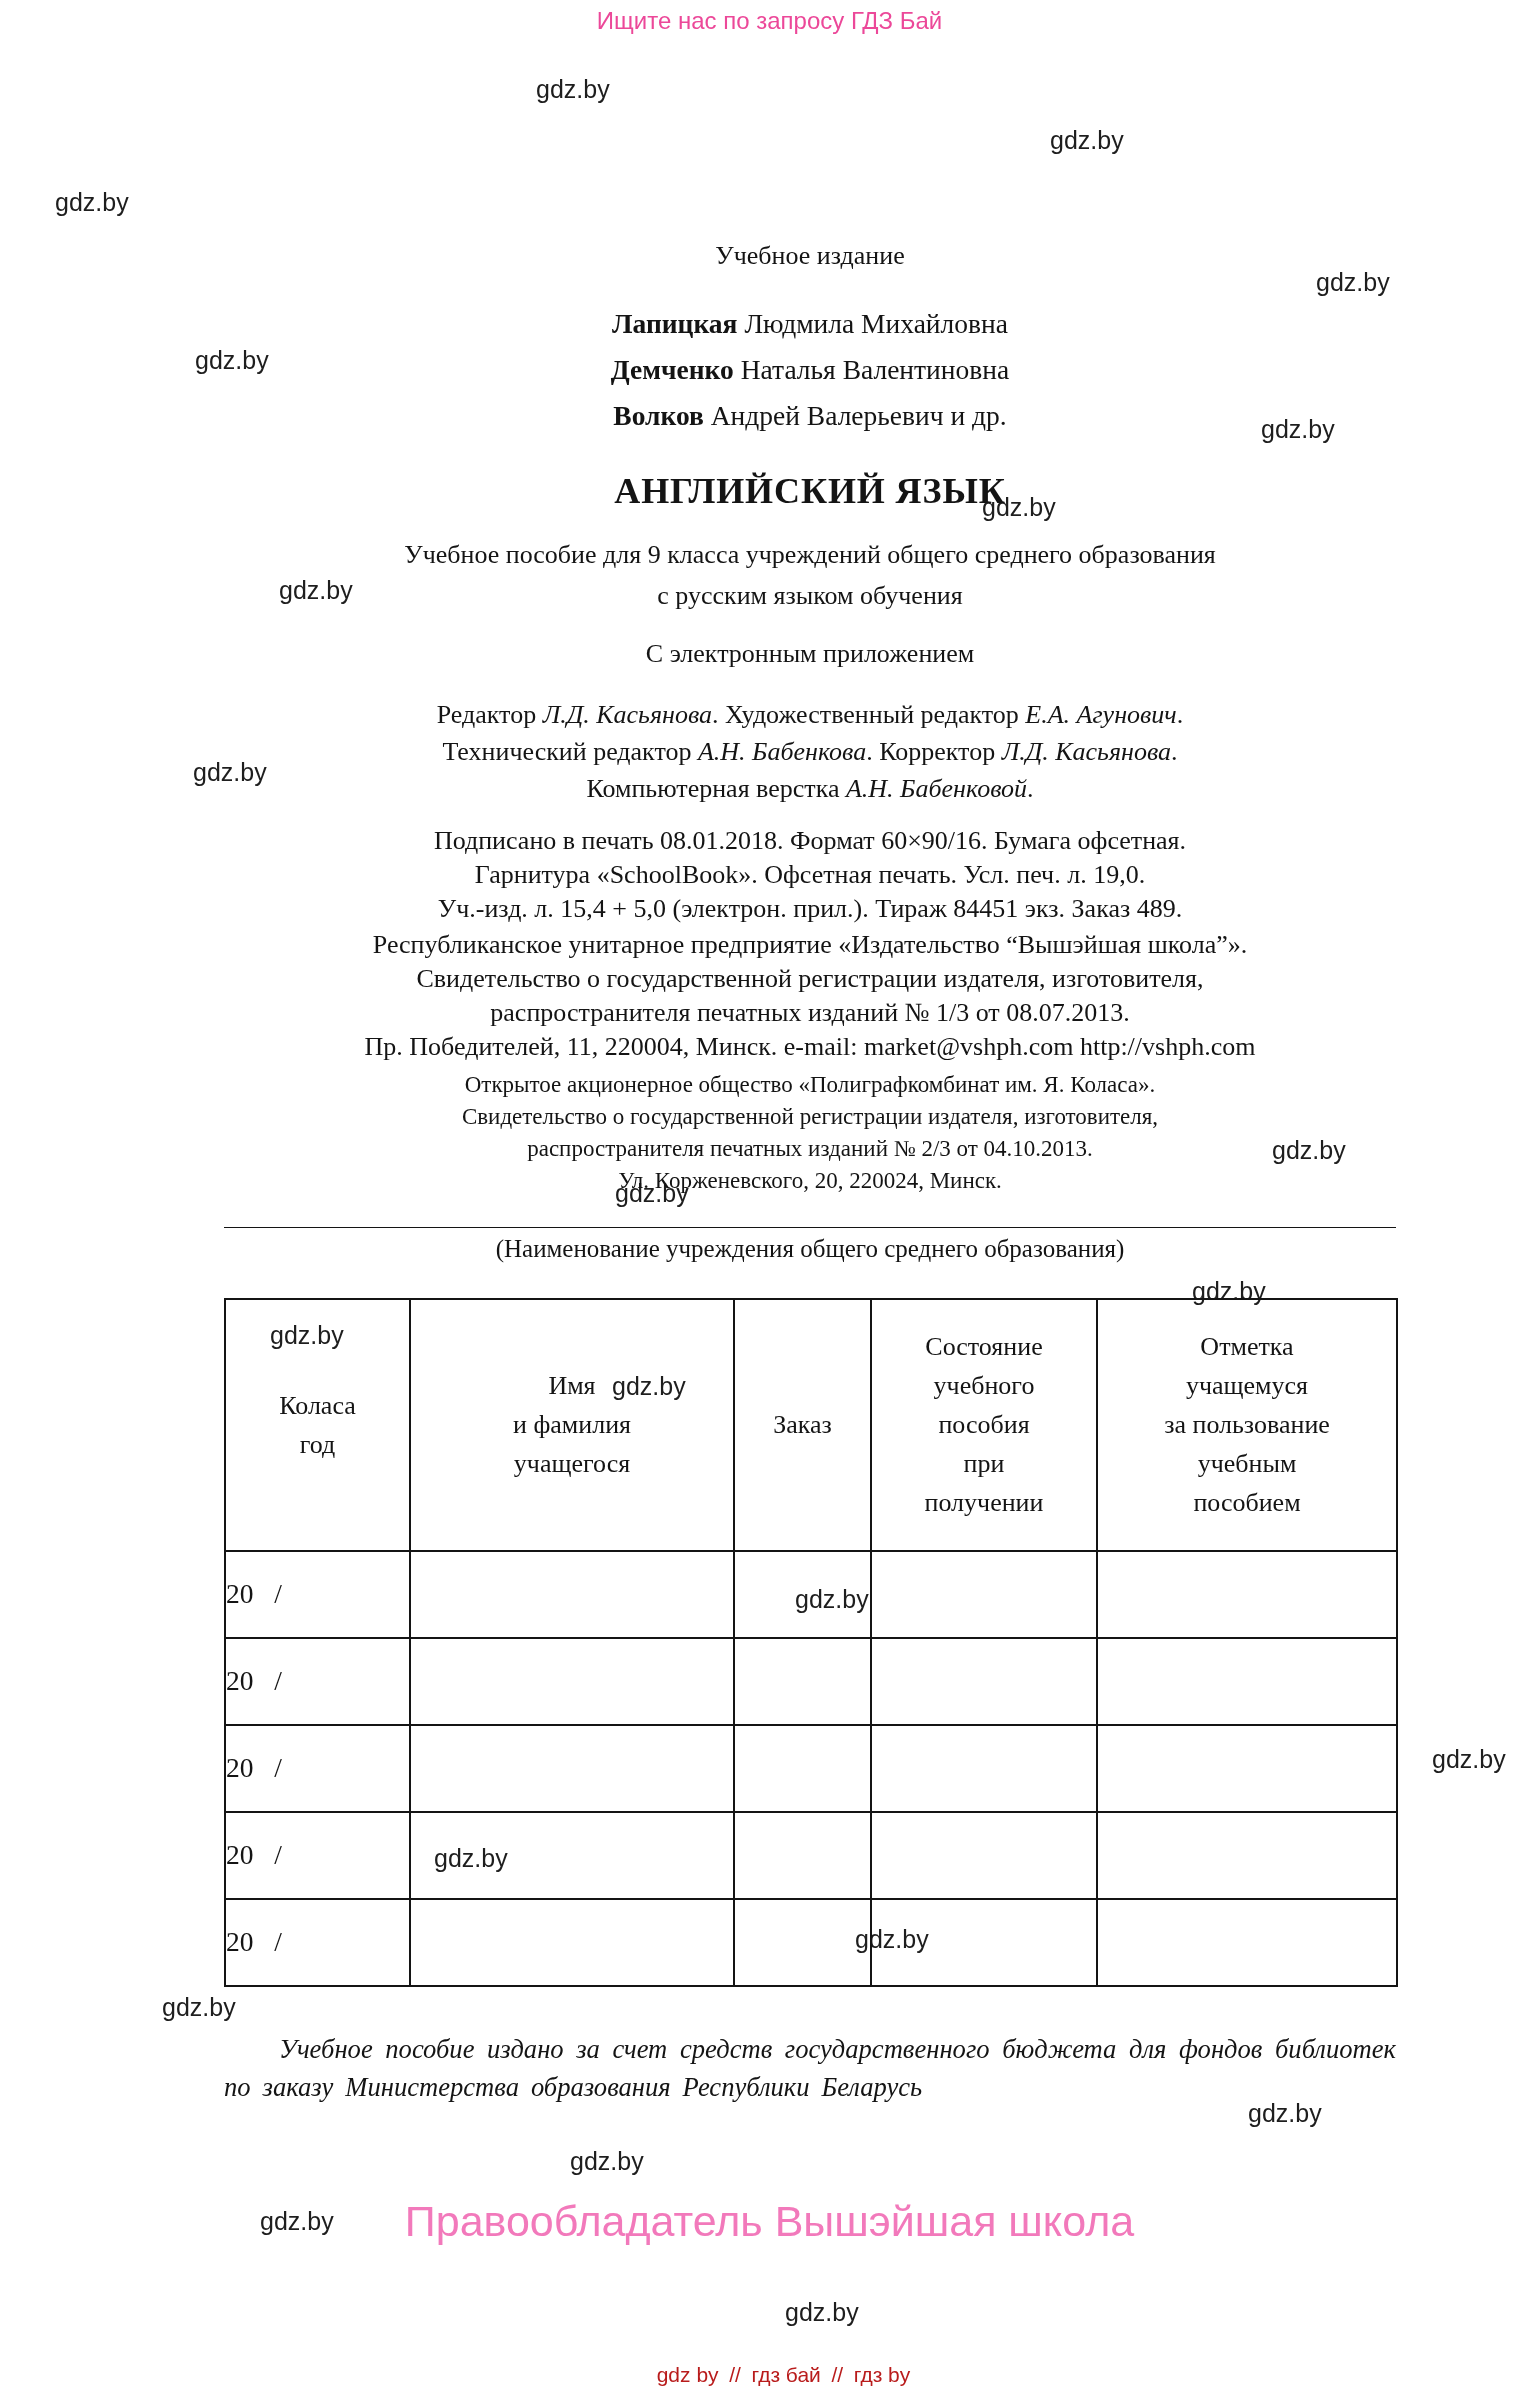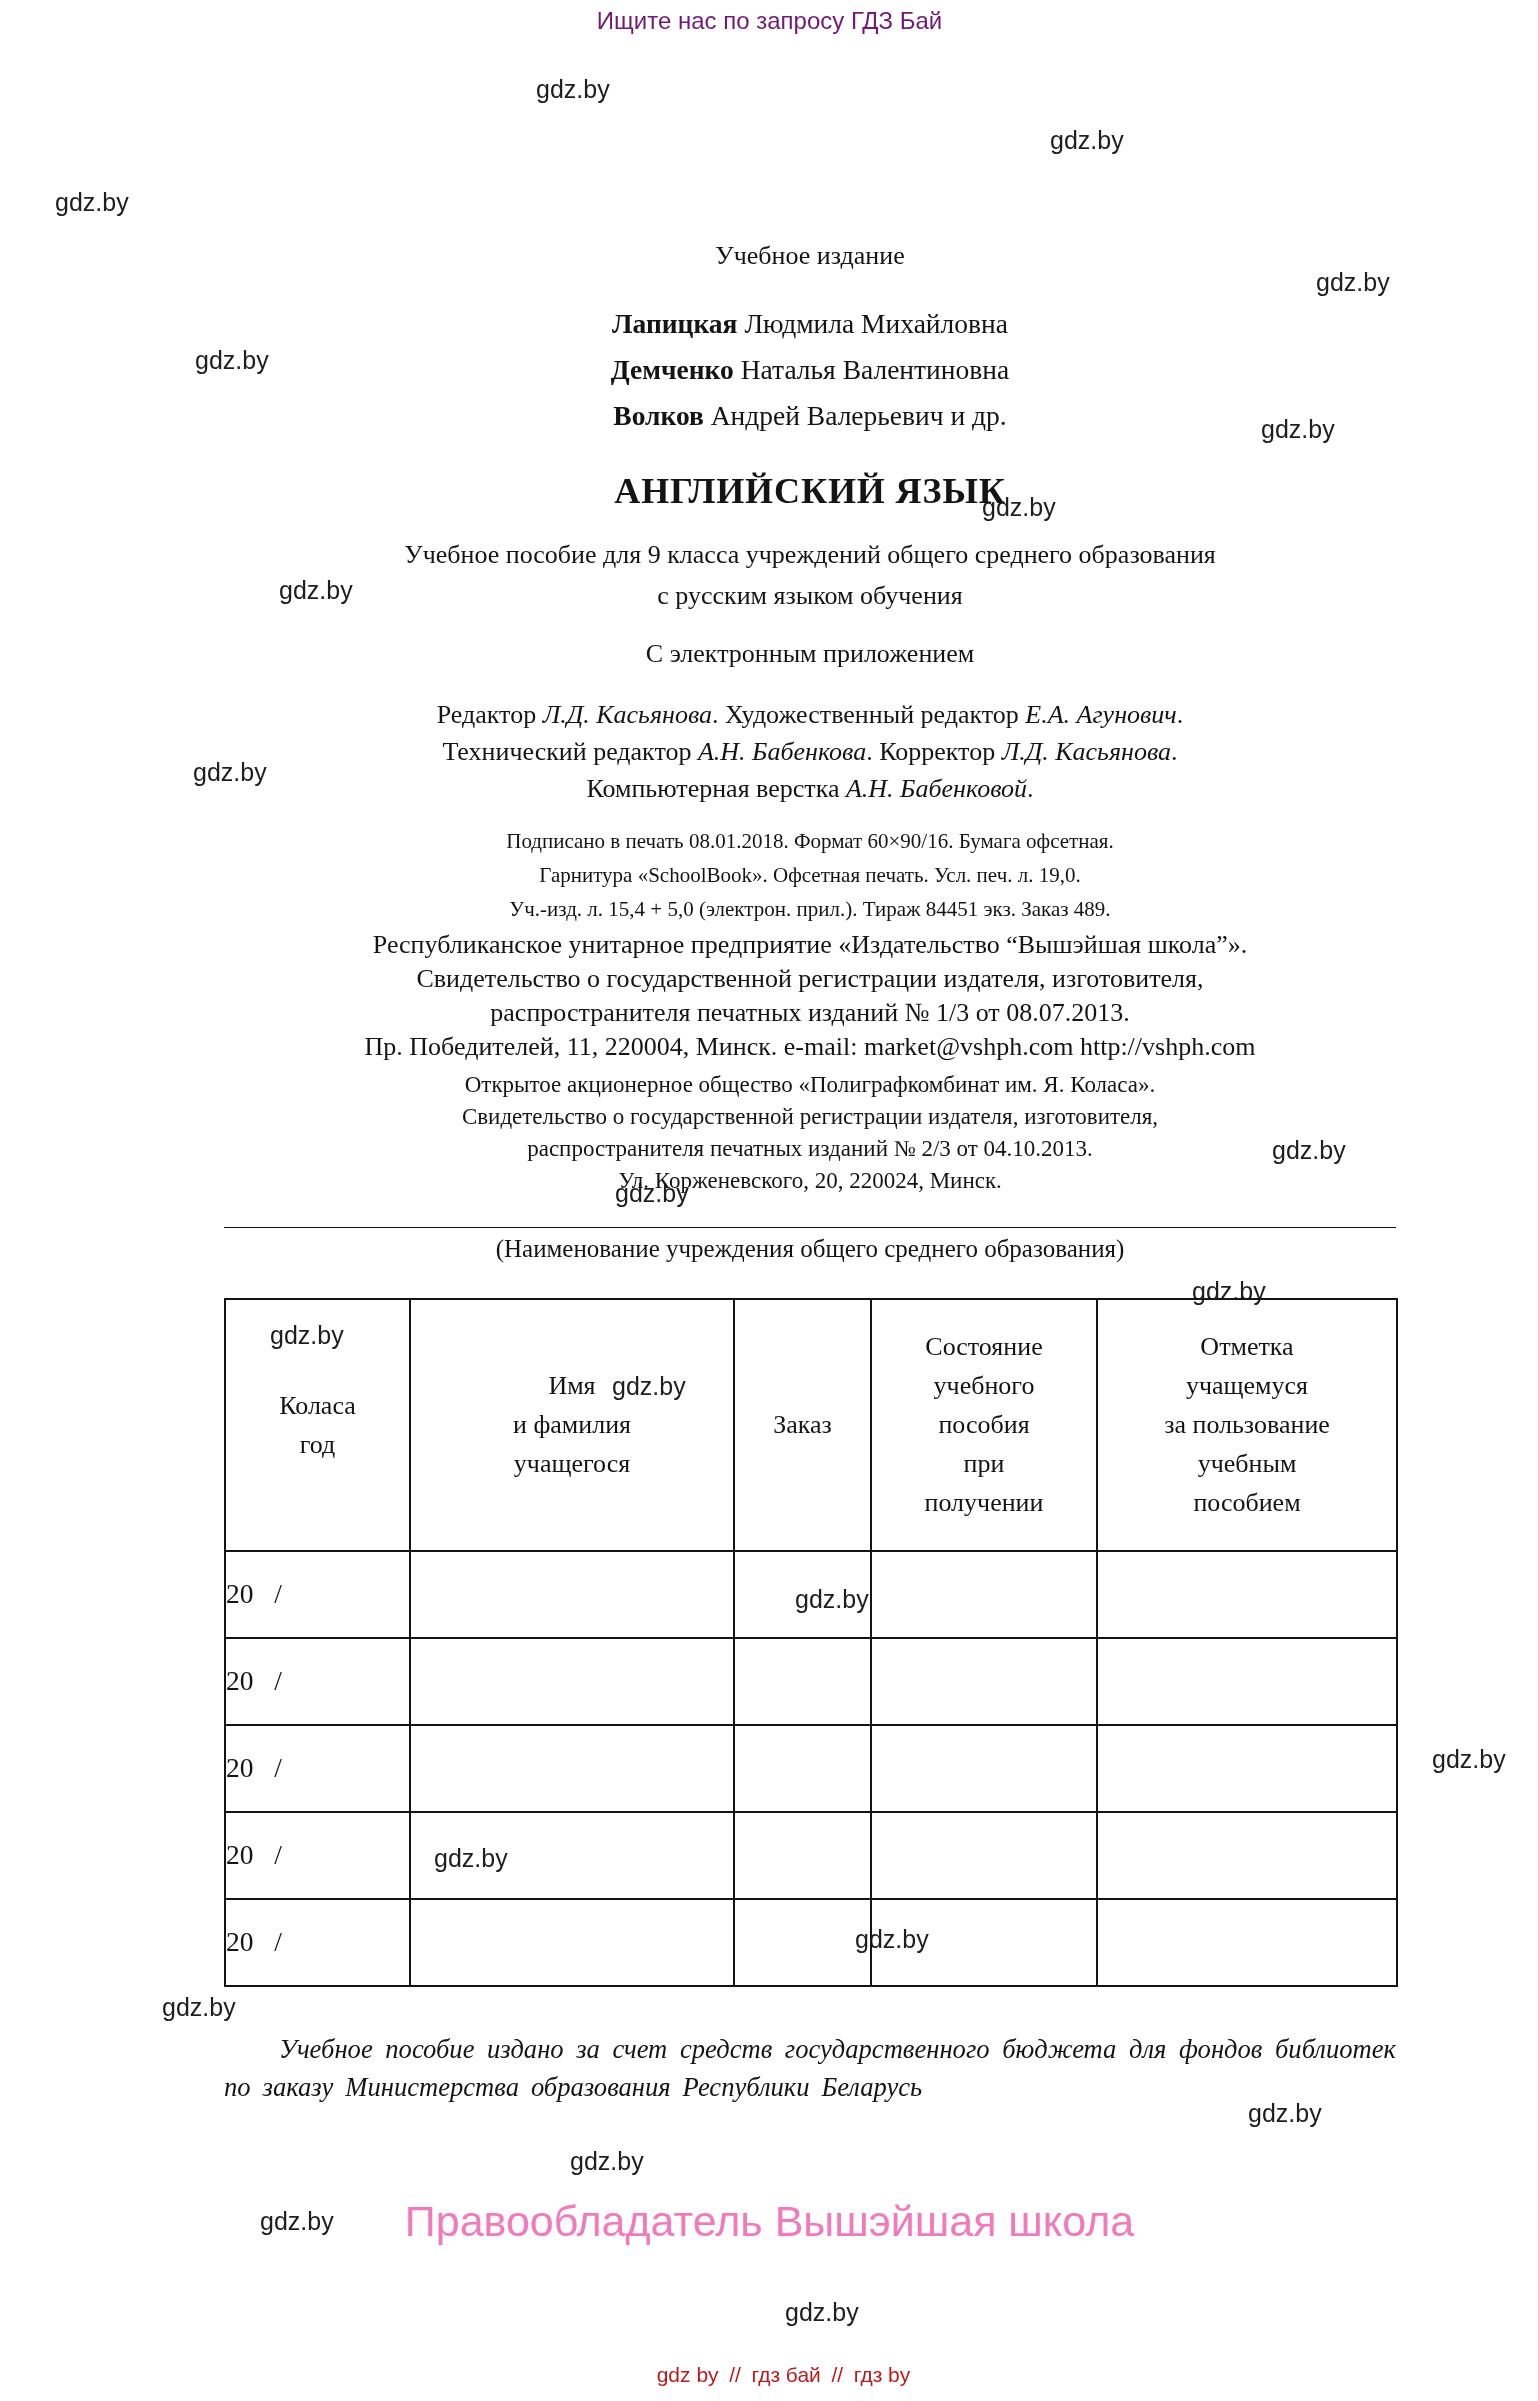--- a/index.html
+++ b/index.html
@@ -1,31 +1,31 @@
 <!DOCTYPE html>
 <html style="font-size:14px"><head>
 <meta charset="utf-8">
 <style>
   html,body{margin:0;padding:0;background:#ffffff;}
   #page{position:relative;width:1539px;height:2401px;background:#ffffff;color:#141414;
         font-family:"Liberation Serif",serif;overflow:hidden;}
   .promo-top{position:absolute;top:7px;left:0;width:100%;text-align:center;
-             font-family:"Liberation Sans",sans-serif;font-size:24px;color:#701a75;}
+             font-family:"Liberation Sans",sans-serif;font-size:24px;color:#ec4899;}
   .wm{position:absolute;font-family:"Liberation Sans",sans-serif;font-size:25px;
       color:#1e1e1e;white-space:nowrap;}
   .content{position:absolute;left:224px;top:0;width:1172px;text-align:center;}
   .edition{margin-top:241px;font-size:26px;line-height:30px;}
   .authors{margin-top:30px;font-size:27.5px;line-height:46px;}
   .surname{font-weight:700;}
   .main-title{margin-top:30px;font-size:36px;line-height:44px;font-weight:700;letter-spacing:0.9px;}
   .subtitle{margin-top:21px;font-size:26px;line-height:41px;}
   .supplement{margin-top:23px;font-size:26px;line-height:30px;text-align:center;}
   .editors{margin-top:26.6px;font-size:26px;line-height:37px;}
   .iname{font-style:italic;}
-  .print-info{margin-top:17.7px;font-size:21px;line-height:34px;}
+  .print-info{margin-top:17.7px;font-size:26px;line-height:34px;}
   .publisher{margin-top:1.8px;font-size:26px;line-height:34px;}
   .printer{margin-top:5.3px;font-size:23px;line-height:32px;}
   .divider{margin:30px auto 0;width:100%;height:0;border-bottom:1.8px solid #141414;}
   .caption{margin-top:5.3px;font-size:25px;line-height:30px;text-align:center;}
   table.usage{margin-top:34px;border-collapse:collapse;width:100%;table-layout:fixed;}
   table.usage th, table.usage td{border:2.7px solid #141414;padding:0;}
   tr.header-row{height:252px;}
   table.usage th{font-weight:400;font-size:26px;line-height:39px;white-space:pre-line;
                  vertical-align:middle;padding:7px 3.5px;text-align:center;}
   tr.data-row{height:87px;}

